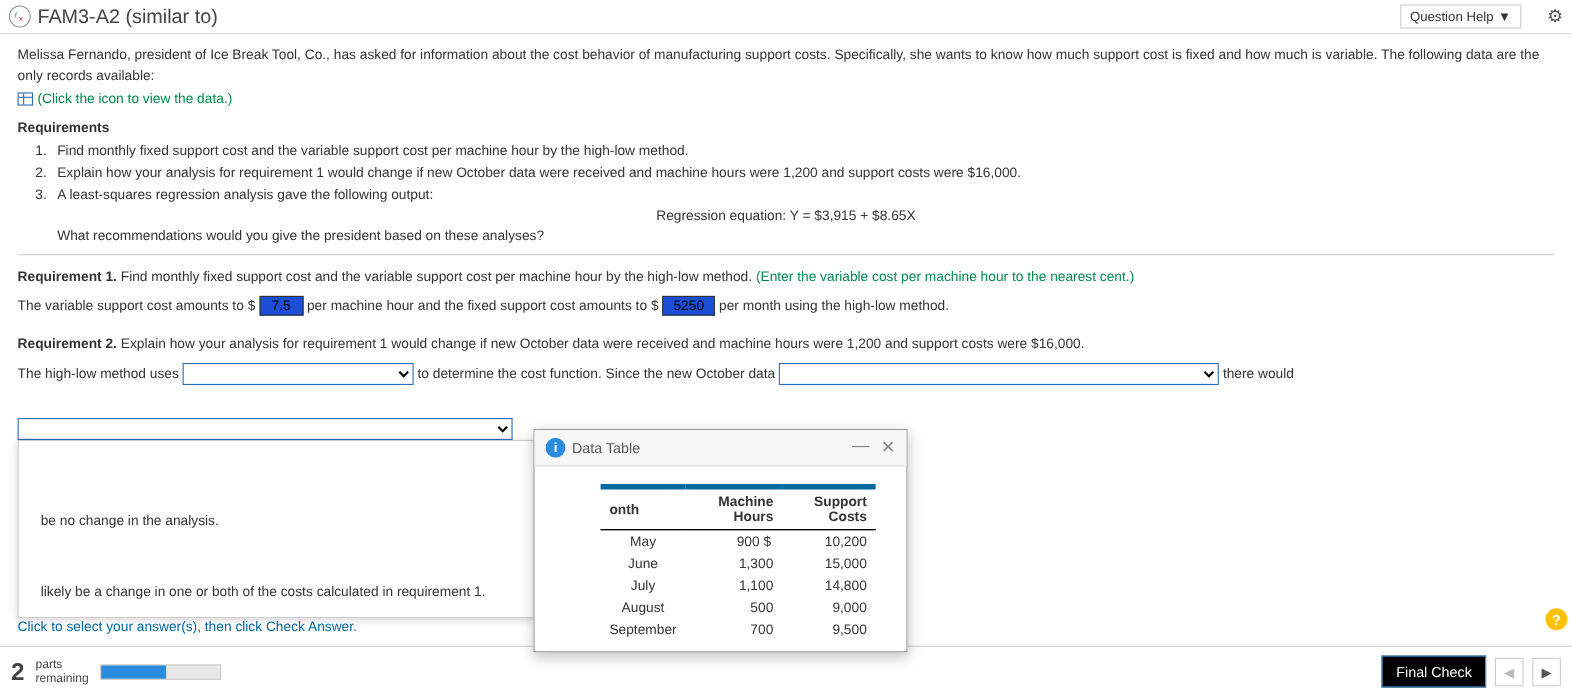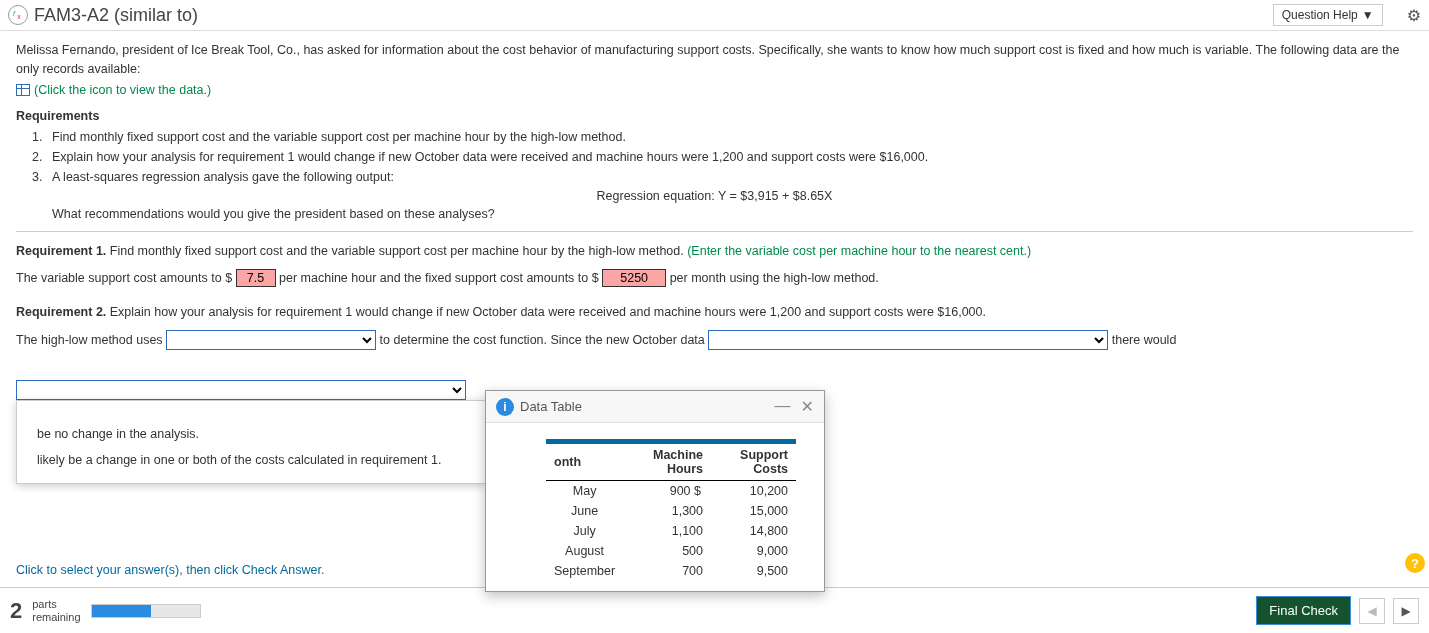--- a/index.html
+++ b/index.html
@@ -17,40 +17,40 @@
   .data-link { display: flex; align-items: center; gap: 4px; color: #008a4e; font-size: 12.5px; margin-top: 4px; cursor: pointer; }
   .table-icon { width: 14px; height: 12px; display: inline-block; border: 1px solid #2a6bbc; position: relative; }
   .table-icon::before { content:""; position:absolute; left:0; right:0; top:3px; border-top:1px solid #2a6bbc; }
   .table-icon::after { content:""; position:absolute; top:0; bottom:0; left:4px; border-left:1px solid #2a6bbc; }
   .req-head { font-weight: bold; font-size: 12.5px; margin-top: 12px; }
   ol.req-list { margin-left: 30px; margin-top: 4px; font-size: 12.5px; line-height: 1.6; }
   ol.req-list li { padding-left: 6px; }
   .regression { text-align: center; font-size: 12.5px; margin: 2px 0; }
   .sub { margin-left: 36px; font-size: 12.5px; margin-top: 4px; }
   hr.sep { border: none; border-top: 1px solid #ccc; margin: 10px 0; }
-  .inline-input { border: 1px solid #333; background: #fca5a5; text-align: center; font-size: 12.5px; padding: 1px 4px; width: 40px; }
+  .inline-input { border: 1px solid #333; background: #1d4ed8; text-align: center; font-size: 12.5px; padding: 1px 4px; width: 40px; }
   .inline-sel { border: 1px solid #2a6bbc; font-size: 12.5px; padding: 1px 2px; background: #fff; height: 20px; }
   .sel1 { width: 210px; }
   .sel2 { width: 400px; }
   .sel3 { width: 450px; position: absolute; left: 16px; top: 380px; }
   .sent { font-size: 12.5px; line-height: 2; margin-top: 6px; }
   .green { color: #008a4e; }
   .hint { font-size: 12.5px; color: #0369a1; position: absolute; bottom: 56px; left: 16px; margin-top: 36px; }
   .footer { position: absolute; bottom: 0; left: 0; right: 0; border-top: 1px solid #ccc; display: flex; align-items: center; justify-content: space-between; padding: 6px 10px; height: 46px; }
   .footer-left { display: flex; align-items: center; gap: 10px; }
   .parts-num { font-size: 22px; font-weight: bold; color: #444; }
   .parts-txt { font-size: 11px; line-height: 1.1; color: #444; }
   .progress { width: 110px; height: 14px; background: #e7e7e7; border: 1px solid #ccc; position: relative; }
   .progress-fill { position: absolute; left: 0; top: 0; bottom: 0; width: 55%; background: #2a8be0; }
   .footer-right { display: flex; align-items: center; gap: 8px; }
-  .final-btn { background: #14532d; color: #fff; border: 1px solid #3b8fd6; padding: 6px 12px; font-size: 13px; cursor: pointer; }
+  .final-btn { background: #000000; color: #fff; border: 1px solid #3b8fd6; padding: 6px 12px; font-size: 13px; cursor: pointer; }
   .nav-btn { border: 1px solid #ccc; width: 26px; height: 26px; display: flex; align-items: center; justify-content: center; cursor: pointer; font-size: 12px; color: #555; }
   .help-badge { position: absolute; right: 4px; bottom: 60px; width: 20px; height: 20px; border-radius: 50%; background: #ffc107; color: #fff; font-weight: bold; display: flex; align-items: center; justify-content: center; font-size: 13px; }
   .dropdown-popup { position: absolute; left: 16px; top: 400px; width: 470px; background: #fff; border: 1px solid #ccc; box-shadow: 0 2px 8px rgba(0,0,0,0.2); padding: 20px 10px 10px 20px; font-size: 12.5px; z-index: 5; }
-  .dropdown-popup div { padding: 6px 0; cursor: pointer; }
+  .dropdown-popup div { padding: 6px 0; cursor: pointer; margin-top: 39px; }
   .data-popup { position: absolute; left: 485px; top: 390px; width: 340px; background: #fff; border: 1px solid #999; box-shadow: 0 4px 12px rgba(0,0,0,0.25); z-index: 10; }
   .data-popup-hdr { display: flex; align-items: center; justify-content: space-between; padding: 6px 10px; border-bottom: 1px solid #ddd; background: #f7f7f7; }
   .data-popup-hdr-left { display: flex; align-items: center; gap: 6px; font-size: 13px; color: #555; }
   .info-icon { width: 18px; height: 18px; border-radius: 50%; background: #2a8be0; color: #fff; display: flex; align-items: center; justify-content: center; font-size: 12px; font-weight: bold; }
   .data-popup-ctrl { display: flex; gap: 10px; font-size: 16px; color: #888; }
   .data-popup-ctrl span { cursor: pointer; }
   .data-table-wrap { padding: 16px 28px 10px 60px; }
   table.data-table { border-collapse: collapse; font-size: 12.5px; width: 100%; }
   table.data-table th { border-top: 5px solid #0369a1; border-bottom: 1px solid #000; padding: 4px 8px; font-weight: bold; text-align: right; }
   table.data-table th:first-child { text-align: left; }
@@ -95,21 +95,21 @@
   </ol>
   <p class="regression">Regression equation: Y = $3,915 + $8.65X</p>
   <p class="sub">What recommendations would you give the president based on these analyses?</p>
 
   <hr class="sep">
 
   <p class="para">
     <b>Requirement 1.</b><span> Find monthly fixed support cost and the variable support cost per machine hour by the high-low method. </span><span class="green">(Enter the variable cost per machine hour to the nearest cent.)</span>
   </p>
   <p class="sent">
-    <span>The variable support cost amounts to $ </span><input class="inline-input" value="7.5" style=""><span> per machine hour and the fixed support cost amounts to $ </span><input class="inline-input" style="width: 64px;" value="5250"><span> per month using the high-low method.</span>
+    <span>The variable support cost amounts to $ </span><input class="inline-input" value="7.5" style=""><span> per machine hour and the fixed support cost amounts to $ </span><input class="inline-input" style="width: 48px;" value="5250"><span> per month using the high-low method.</span>
   </p>
 
   <p class="para" style="margin-top:12px">
     <b>Requirement 2.</b><span> Explain how your analysis for requirement 1 would change if new October data were received and machine hours were 1,200 and support costs were $16,000.</span>
   </p>
   <p class="sent">
     <span>The high-low method uses </span><select class="inline-sel sel1"><option></option></select><span> to determine the cost function. Since the new October data </span><select class="inline-sel sel2"><option></option></select><span> there would</span>
   </p>
 </div>
 

